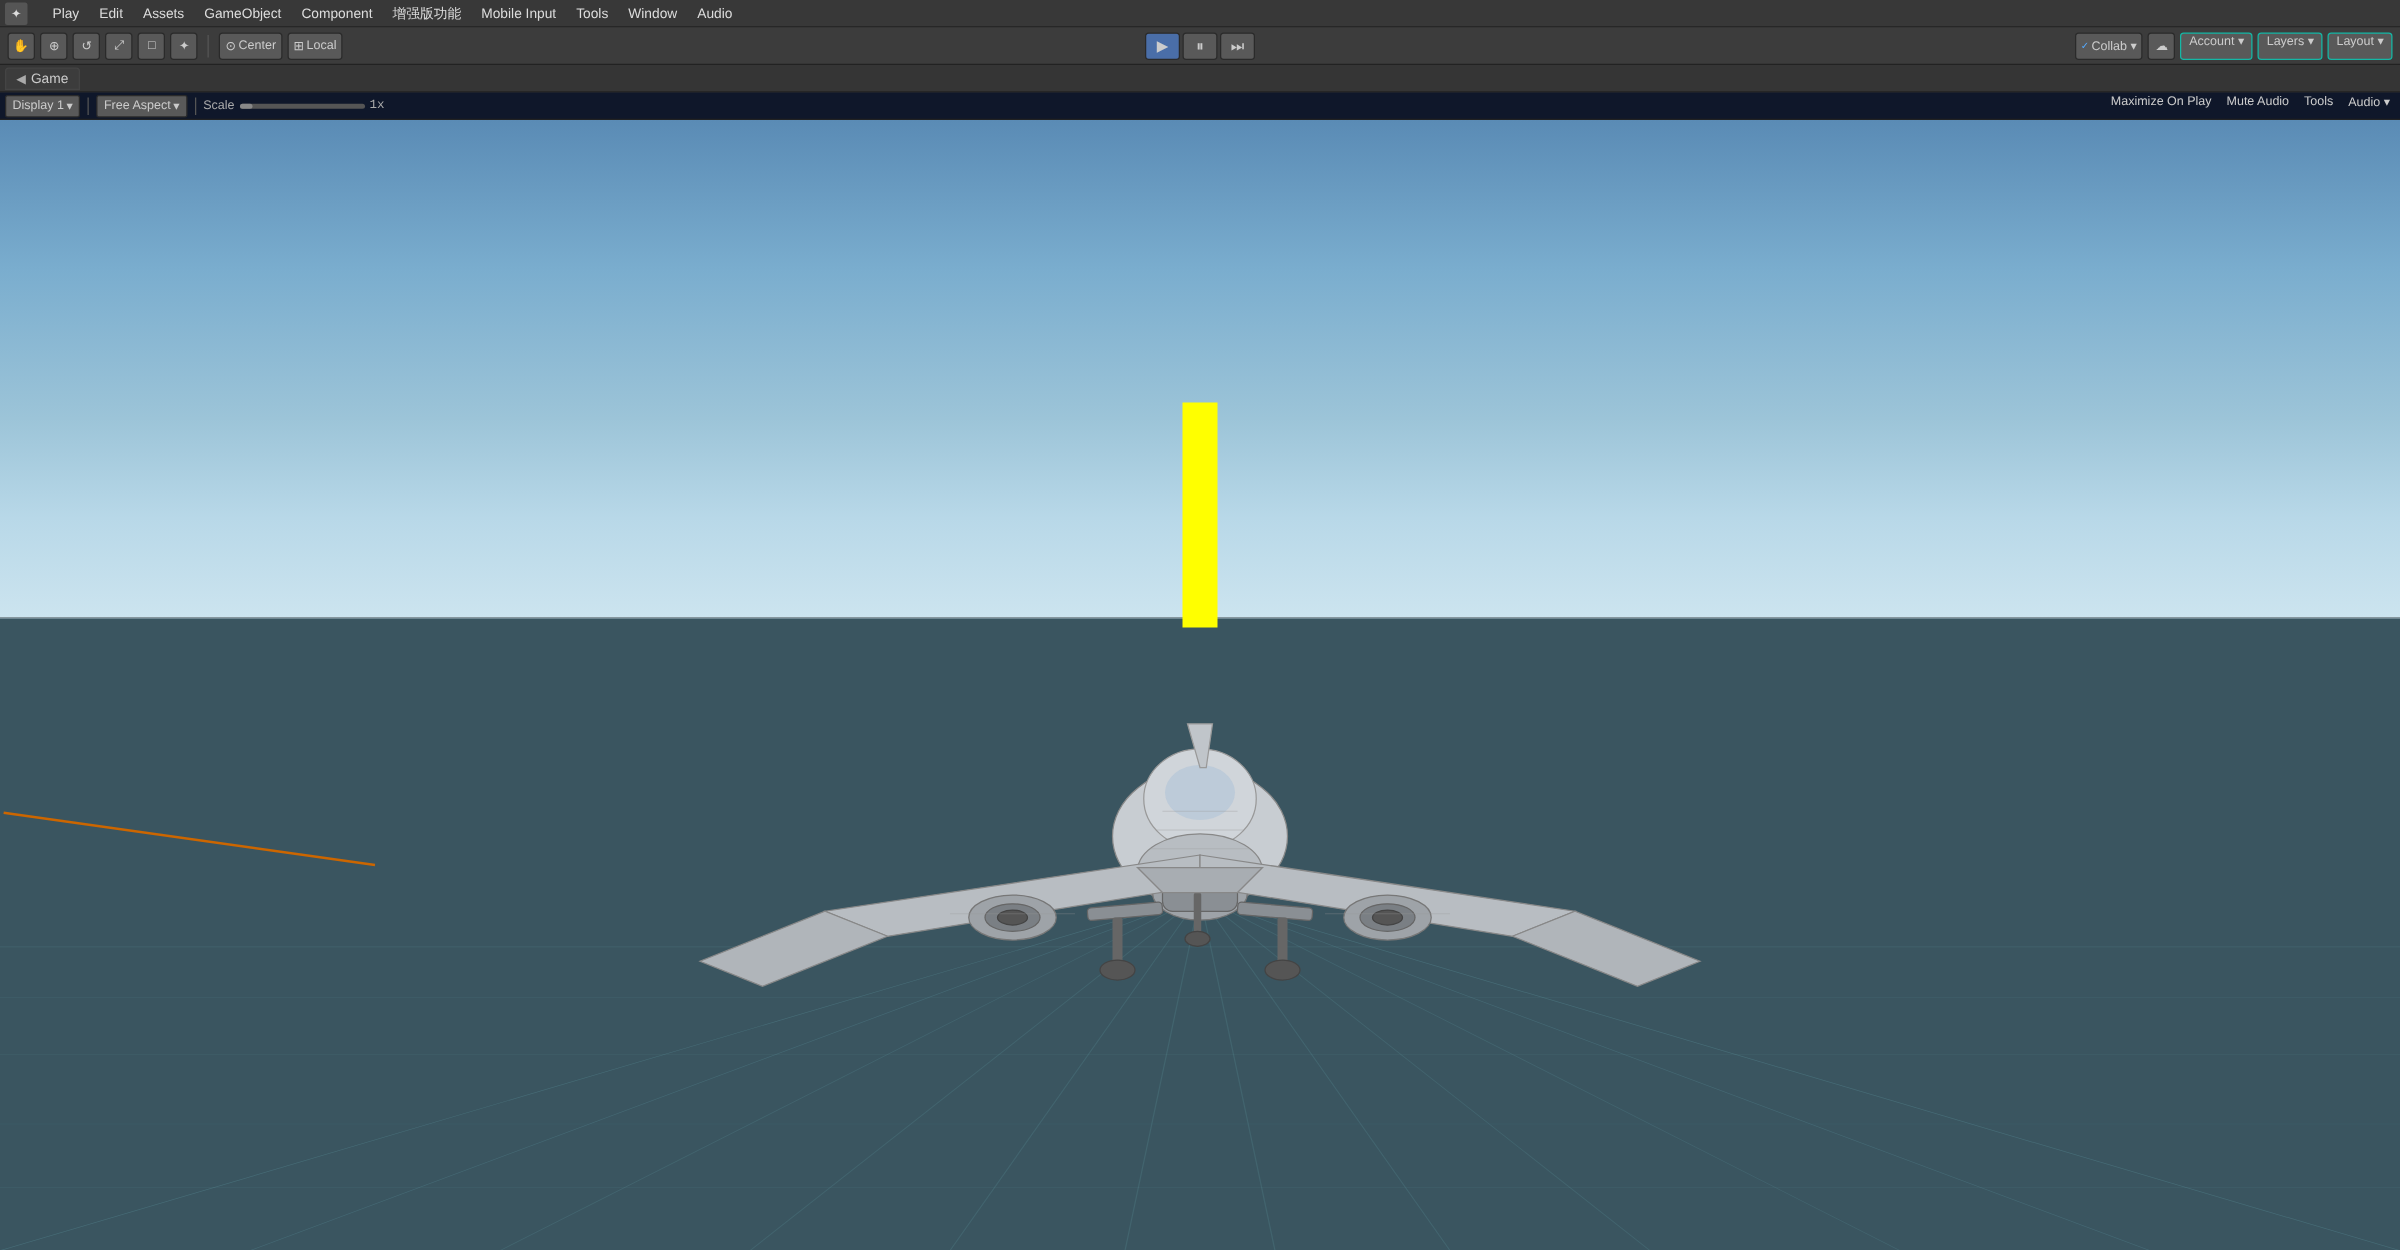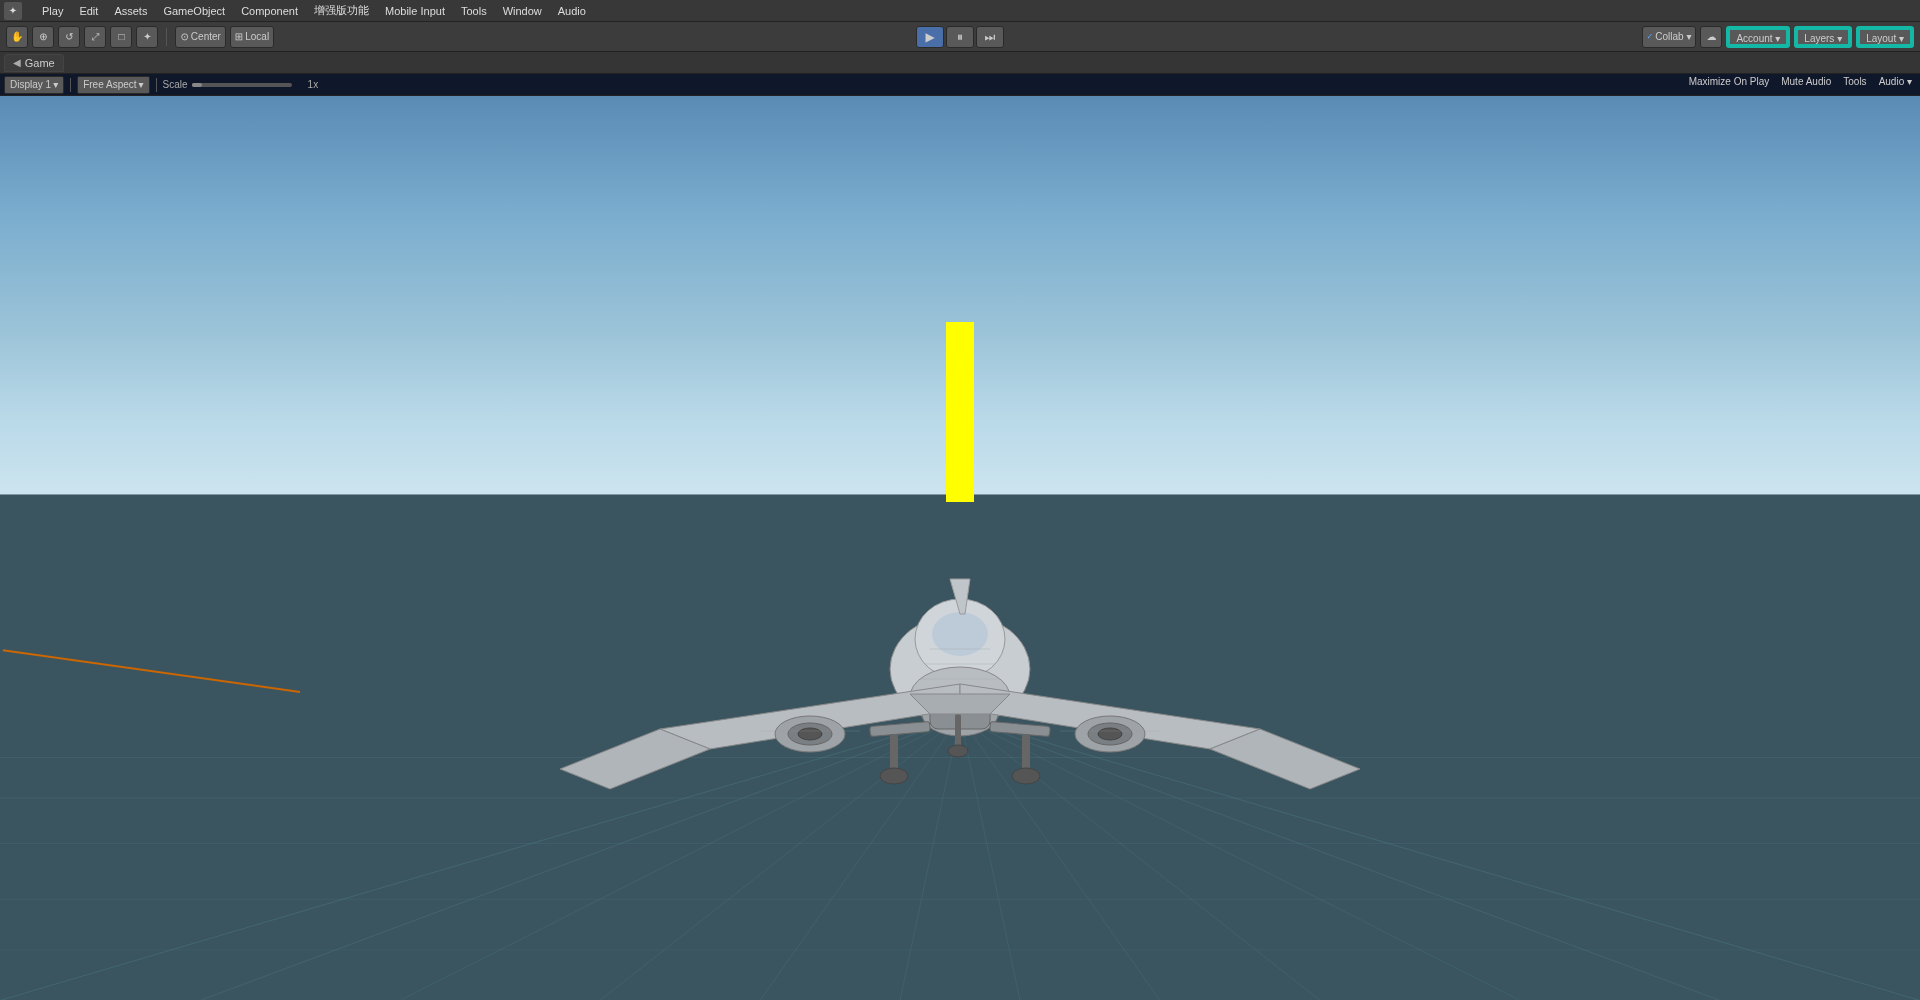--- a/index.html
+++ b/index.html
@@ -66,26 +66,26 @@
     .toolbar-right {
       position: absolute;
       right: 6px;
       display: flex;
       align-items: center;
       gap: 4px;
     }
     .toolbar-dropdown {
       height: 22px;
       background: #595959;
-      border: 4px solid #14b8a6;
+      border: 1px solid #14b8a6;
       border-radius: 3px;
       color: #ccc;
       font-size: 10px;
       cursor: pointer;
-      display: flex; align-items: flex-end;
+      display: flex; align-items: flex-start;
       padding: 0 6px;
       gap: 4px;
     }
 
     
     #game-tab-bar {
       height: 22px;
       background: #353535;
       display: flex;
       align-items: center;
@@ -321,21 +321,21 @@
     <span>Display 1</span>
     <span>▾</span>
   </div>
   <div class="game-toolbar-sep"></div>
   <div class="game-toolbar-btn">
     <span>Free Aspect</span>
     <span>▾</span>
   </div>
   <div class="game-toolbar-sep"></div>
   <span class="game-toolbar-label">Scale</span>
-  <div style="display:flex;align-items:center;gap:16px;">
+  <div style="display:flex;align-items:center;gap:4px;font-family:Liberation Mono, monospace;">
     <div class="game-toolbar-slider">
       <div class="game-toolbar-slider-fill"></div>
     </div>
     <span class="game-toolbar-label">1x</span>
   </div>
 
   <div class="game-toolbar-right">
     <div class="game-toolbar-right-btn">
       <span>Maximize On Play</span>
     </div>

